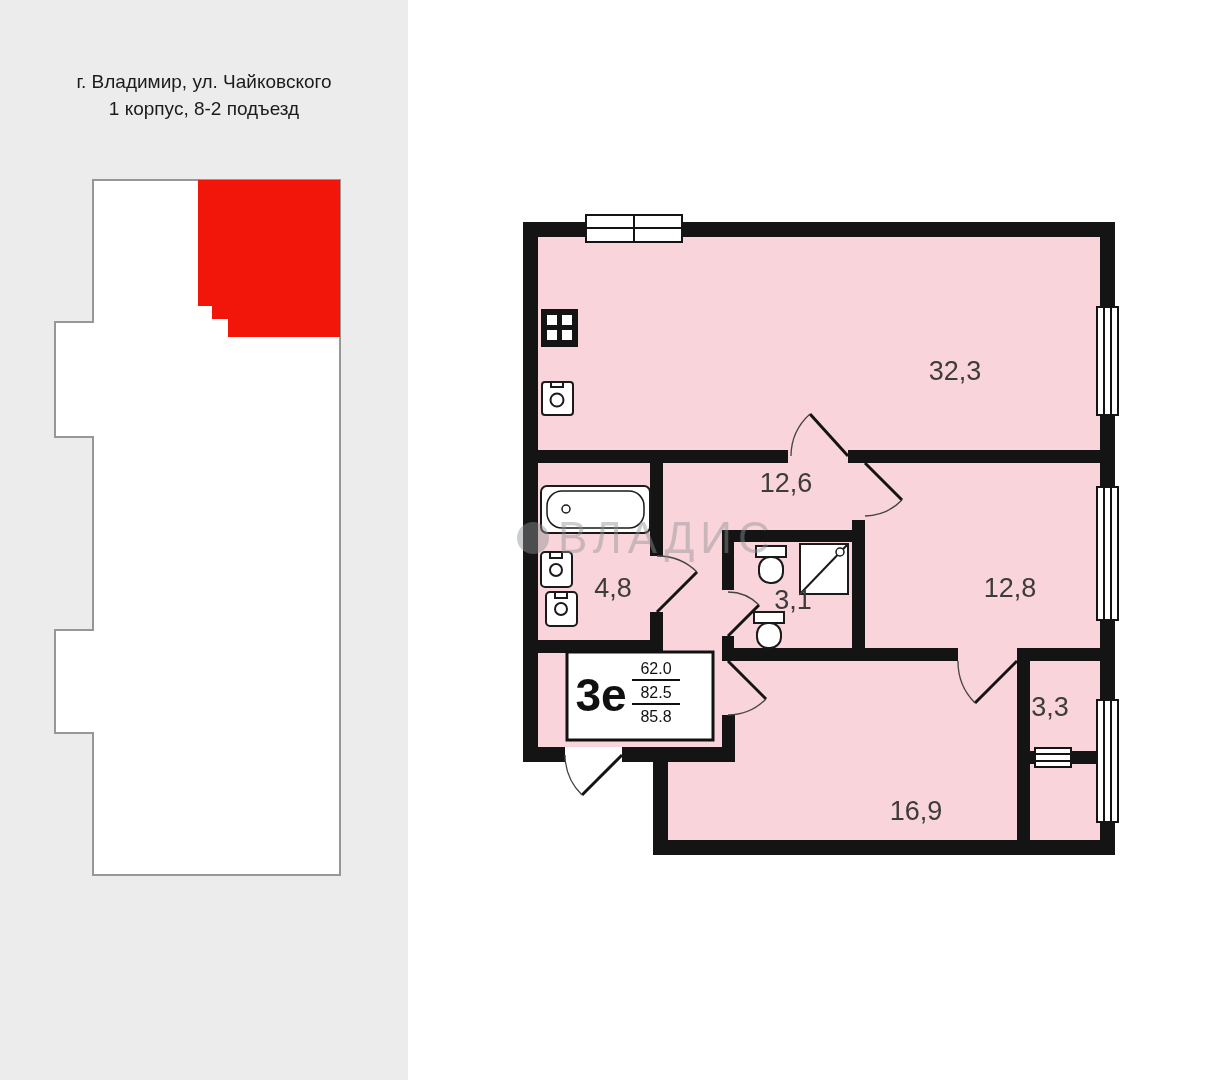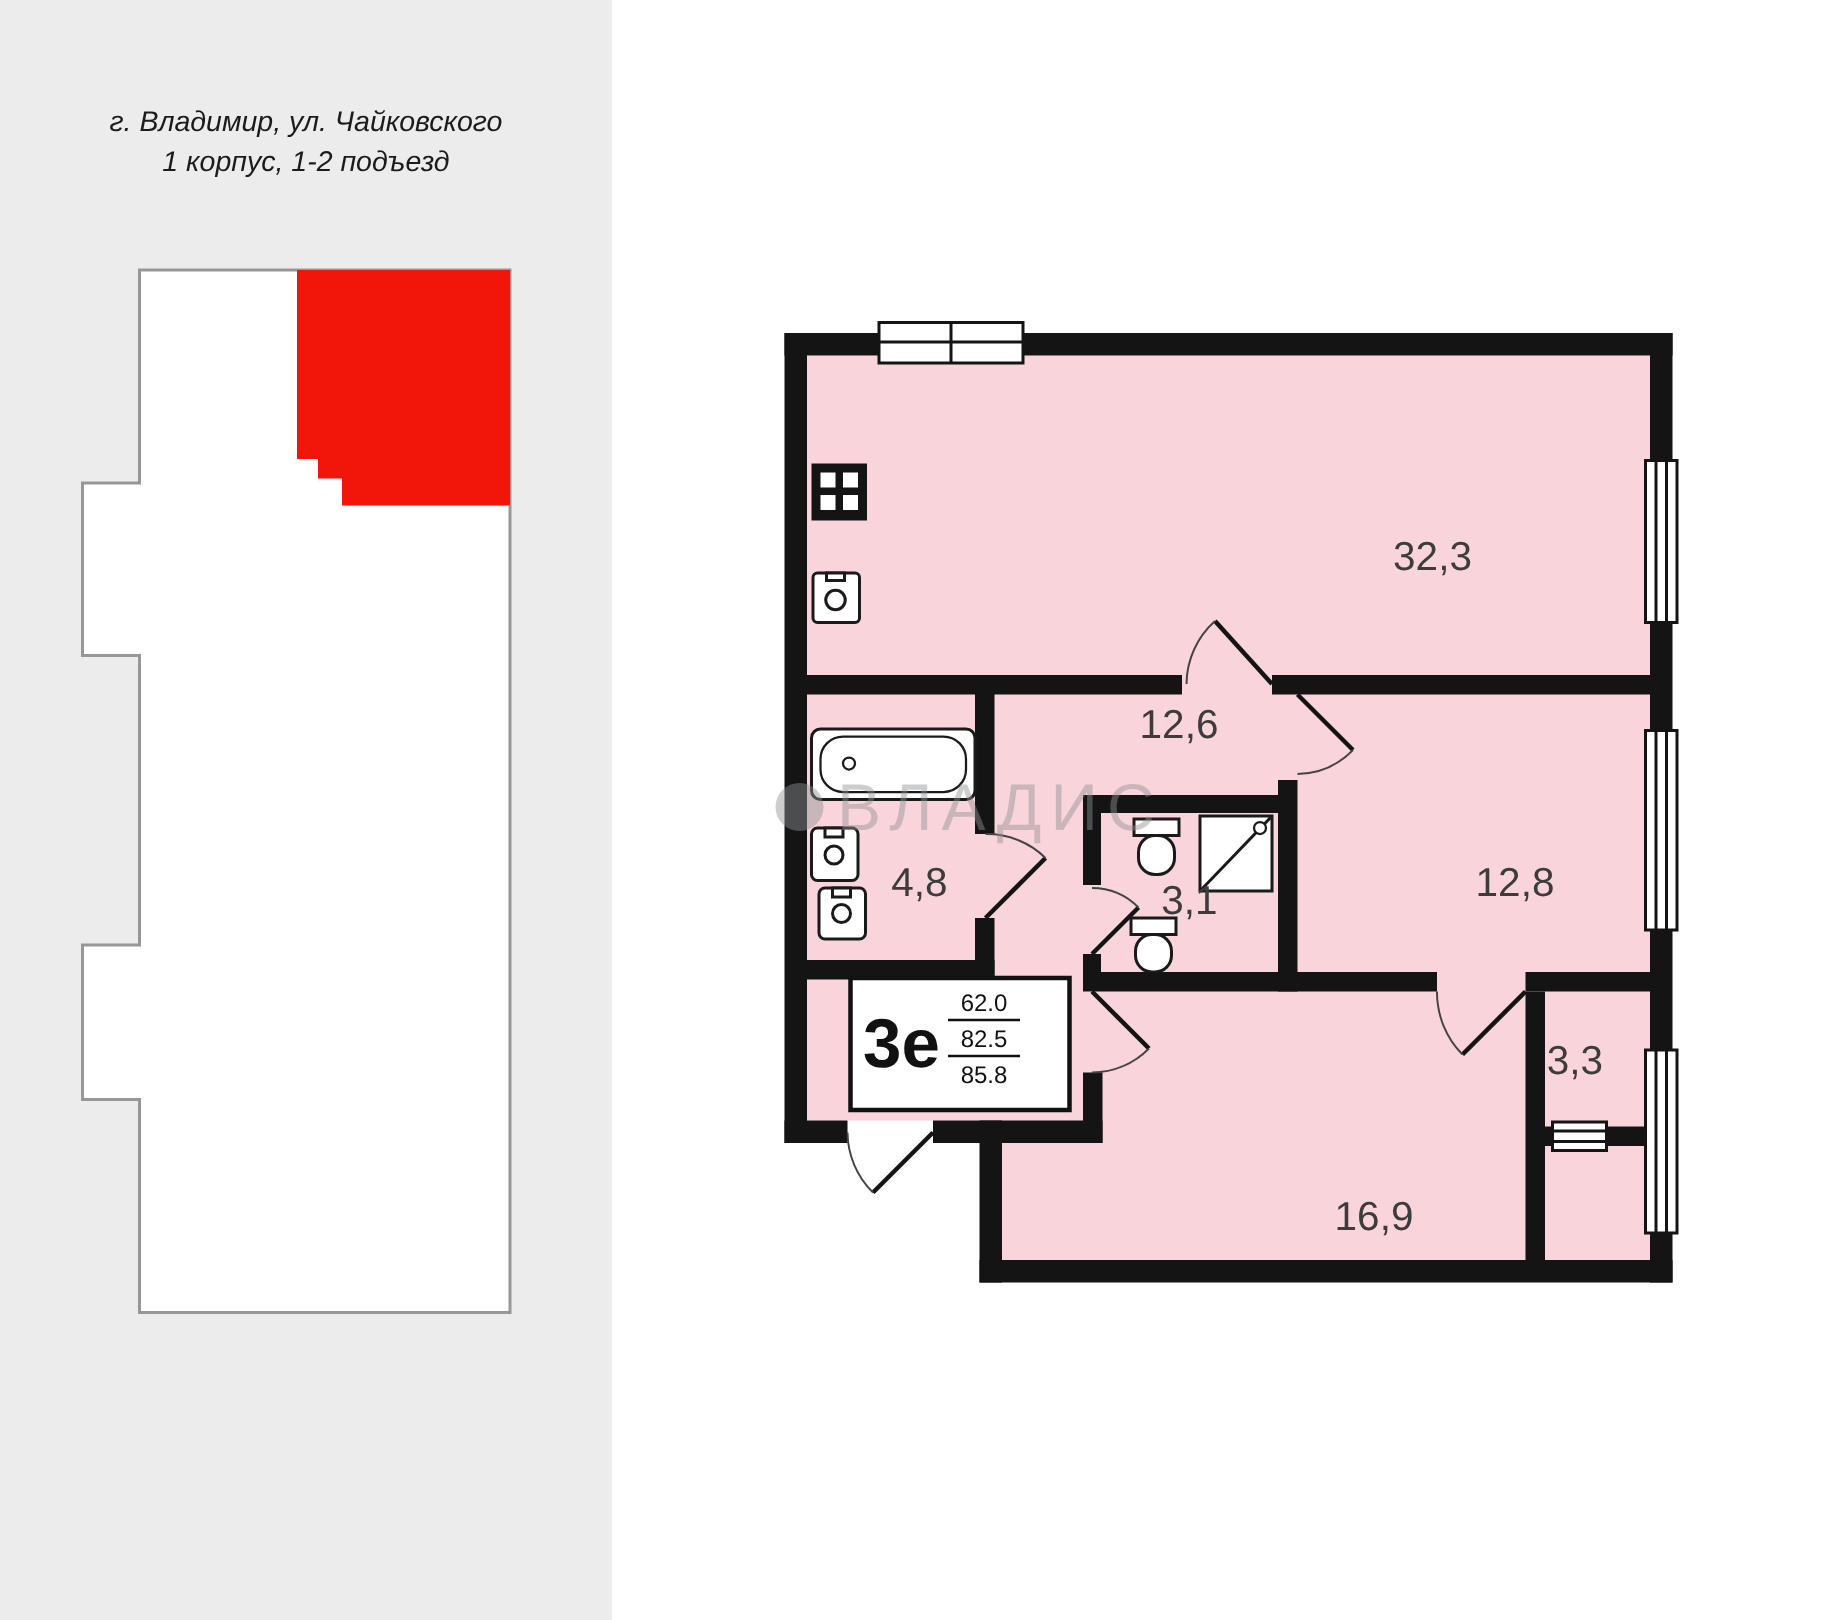--- a/index.html
+++ b/index.html
@@ -1,38 +1,38 @@
 <!DOCTYPE html>
 <html><head>
 <meta charset="utf-8">
 <style>
   html,body{margin:0;padding:0;}
   .page{position:relative;width:1232px;height:1080px;background:#ffffff;overflow:hidden;
         font-family:"Liberation Sans",sans-serif;}
   .sidebar{position:absolute;left:0;top:0;width:408px;height:1080px;background:#ececec;}
   .address{position:absolute;top:68px;left:0;width:100%;text-align:center;
-           font-size:19px;line-height:27px;color:#1b1b1b;font-style:italic;}
+           font-size:19px;line-height:27px;color:#1b1b1b;}
   svg{position:absolute;top:0;}
   svg.bmap{left:0;}
   svg.plan{left:408px;}
   text{font-family:"Liberation Sans",sans-serif;}
   .room-label{font-size:27px;fill:#3c3c3c;}
   .stamp-big{font-size:46px;font-weight:bold;fill:#111;}
   .stamp-num{font-size:16px;fill:#111;}
   .wm-text{font-size:44px;letter-spacing:6px;fill:#8e9296;}
 </style>
 </head>
 <body>
 
 <div class="page">
 
   <div class="sidebar">
     <div class="address">
       <div>г. Владимир, ул. Чайковского</div>
-      <div>1 корпус, 1-2 подъезд</div>
+      <div>1 корпус, 8-2 подъезд</div>
     </div>
 
     <svg class="bmap" width="408" height="1080" viewBox="0 0 408 1080">
 
       <polygon points="93,180 340,180 340,875 93,875 93,733 55,733 55,630 93,630 93,437 55,437 55,322 93,322" fill="#ffffff" stroke="#979797" stroke-width="2"></polygon>
 
       <polygon points="198,180 340,180 340,337 228,337 228,319 212,319 212,306 198,306" fill="#f2150a"></polygon>
     </svg>
   </div>
 

